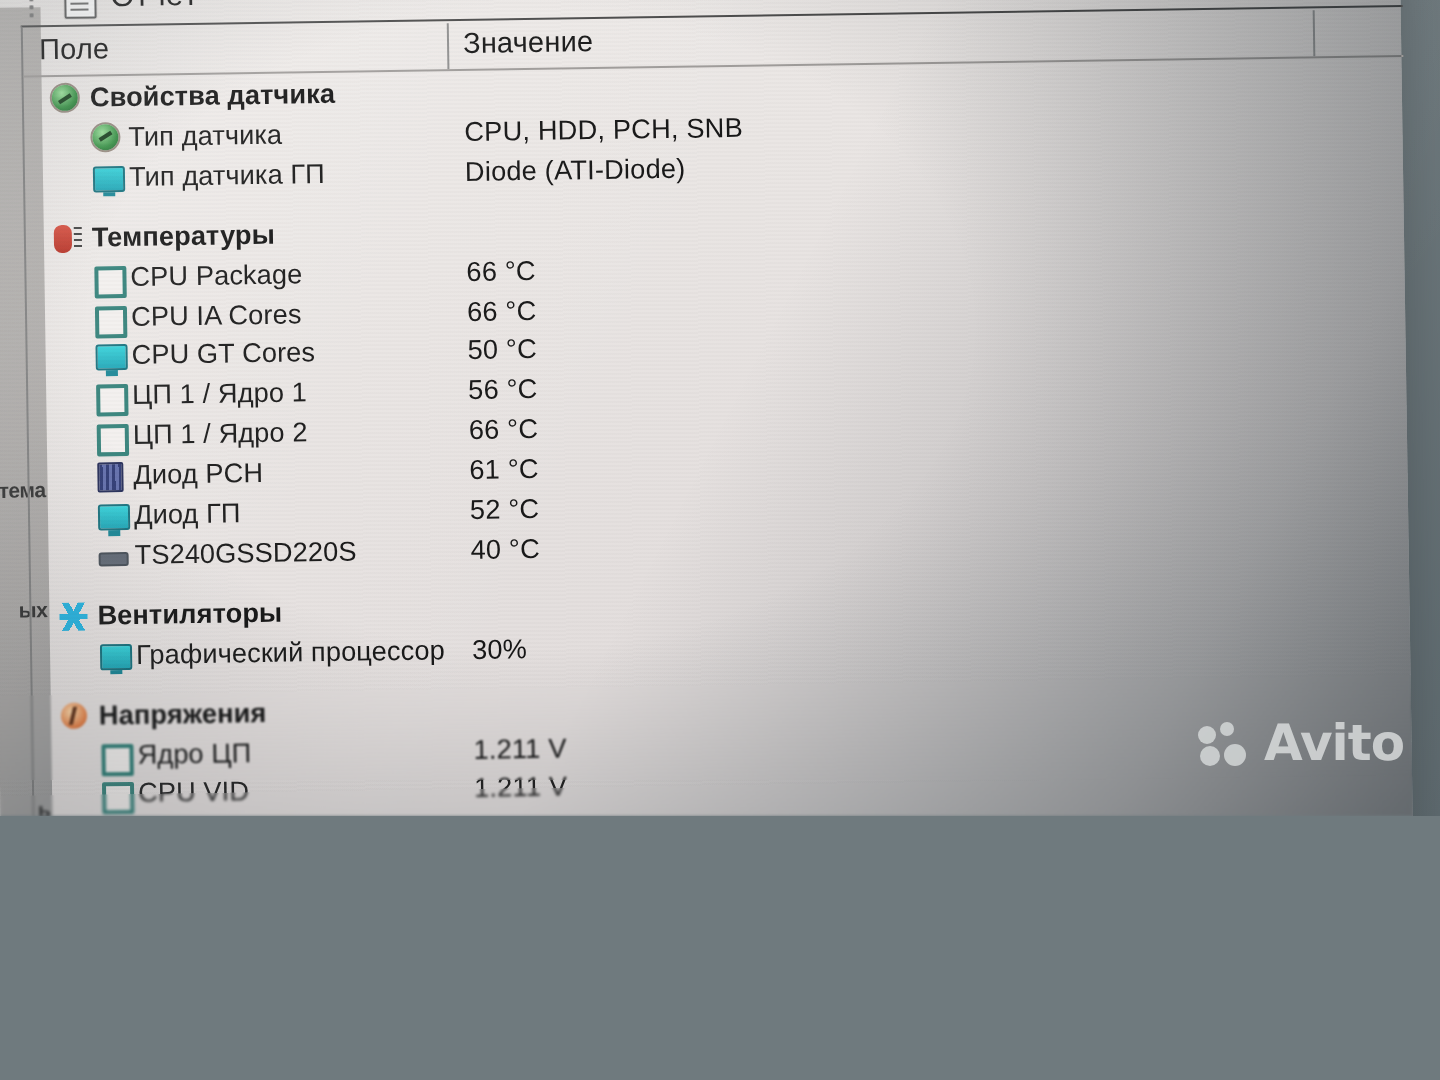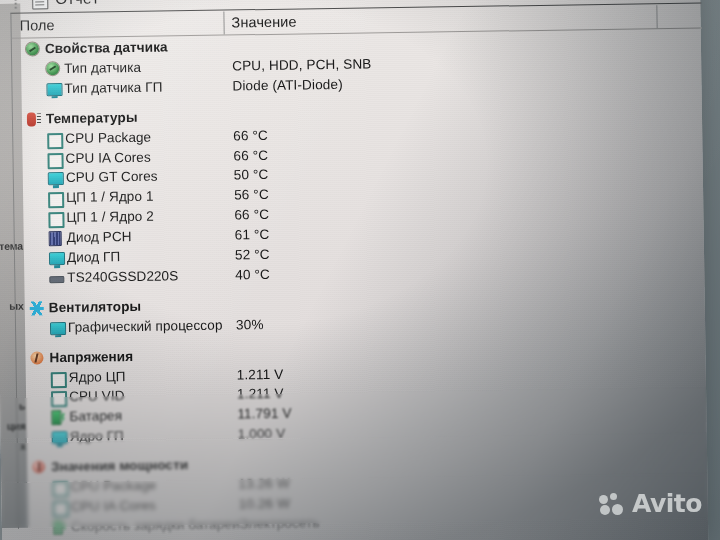--- a/index.html
+++ b/index.html
@@ -2,21 +2,21 @@
 <html><head>
 <meta charset="utf-8">
 <style>
   html,body{margin:0;padding:0;}
   body{
     width:720px;height:540px;overflow:hidden;
     font-family:"Liberation Sans","DejaVu Sans",sans-serif;
     background:#6f7a7e;
   }
   #photo{
-    position:relative;width:720px;height:540px;overflow:hidden;
+    position:relative;width:720px;height:408px;overflow:hidden;
     background:
       radial-gradient(ellipse 140% 120% at 18% 8%, rgba(255,255,255,0.20) 0%, rgba(255,255,255,0.0) 62%),
       linear-gradient(128deg,#8c9397 0%,#7e878b 38%,#6e797d 68%,#5f6b70 100%);
   }
 
   
   #window{
     position:absolute;
     left:-6px; top:-12px;
     width:706px; height:566px;

